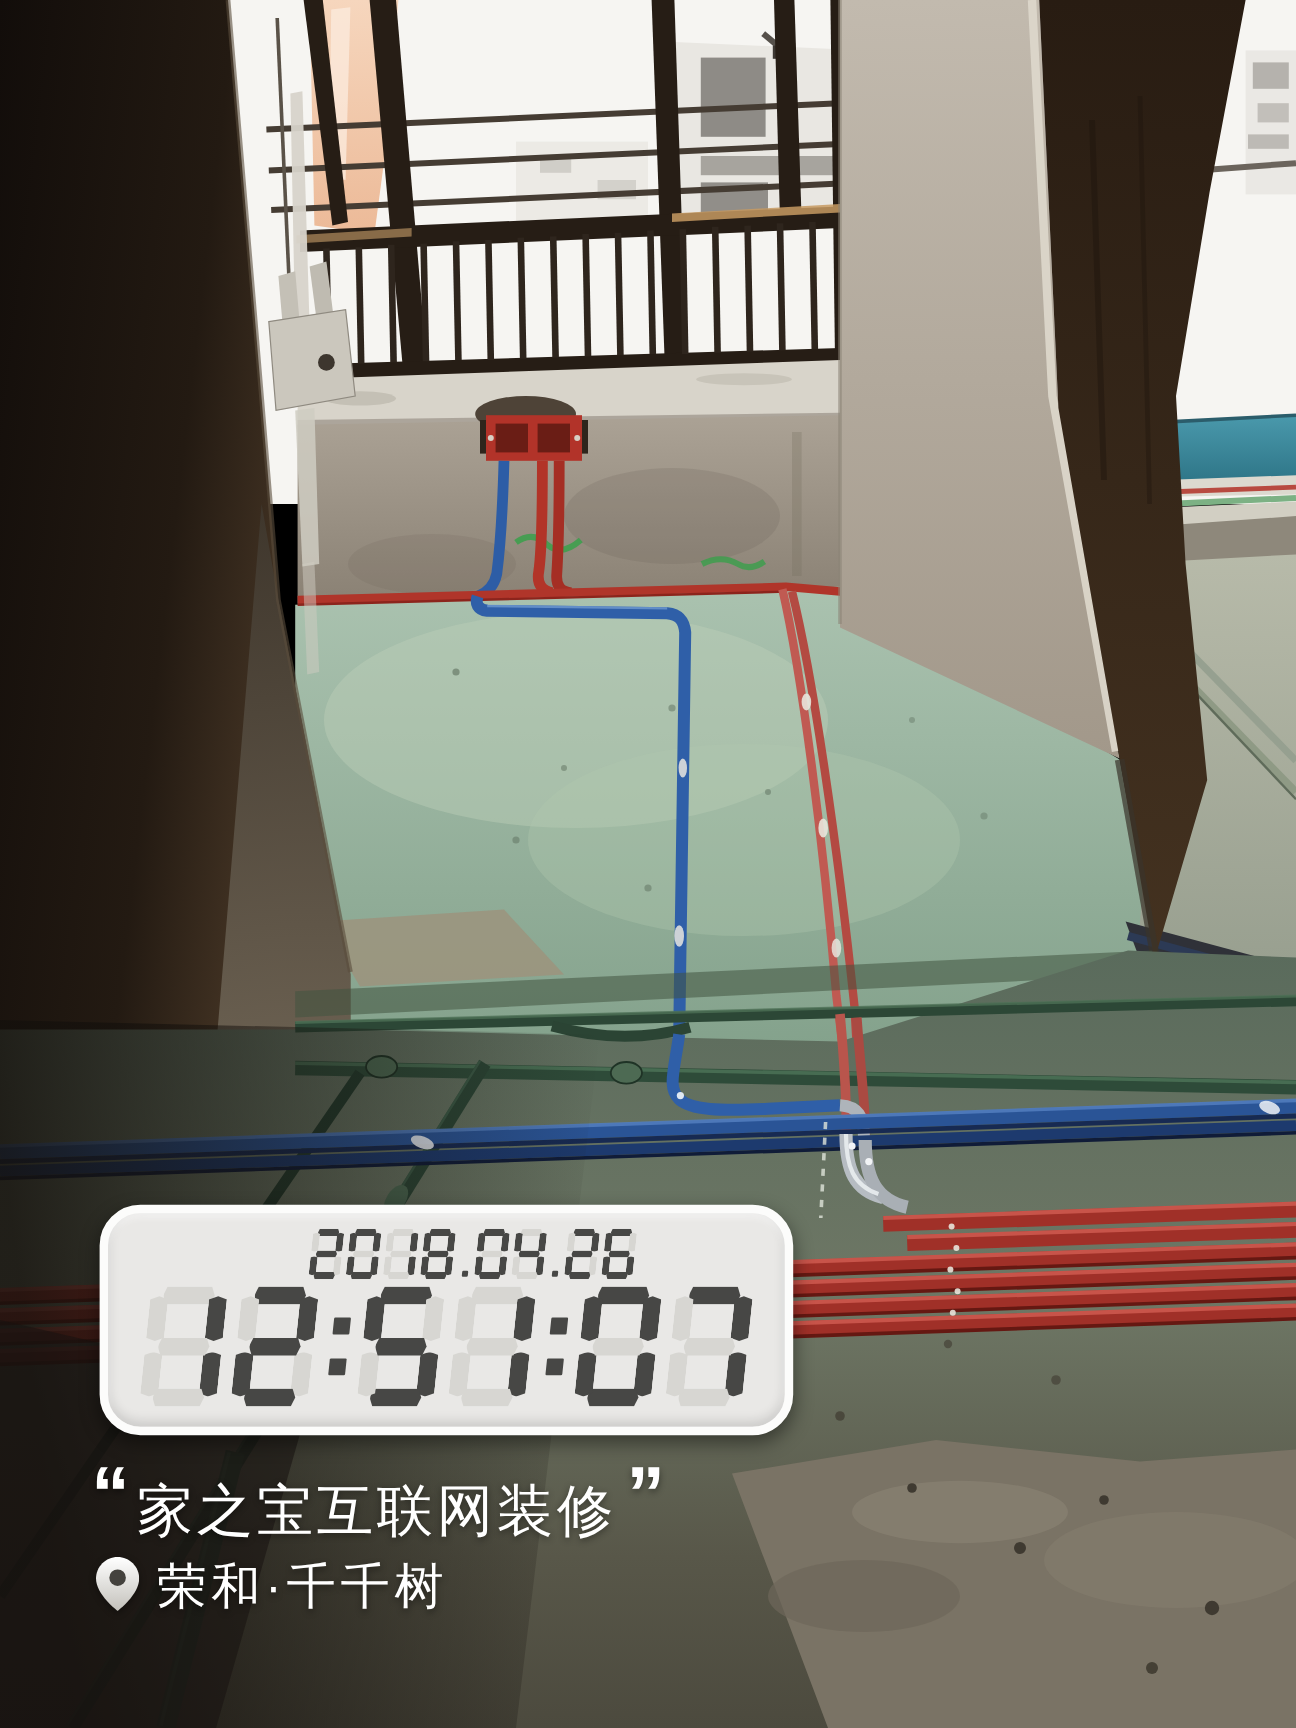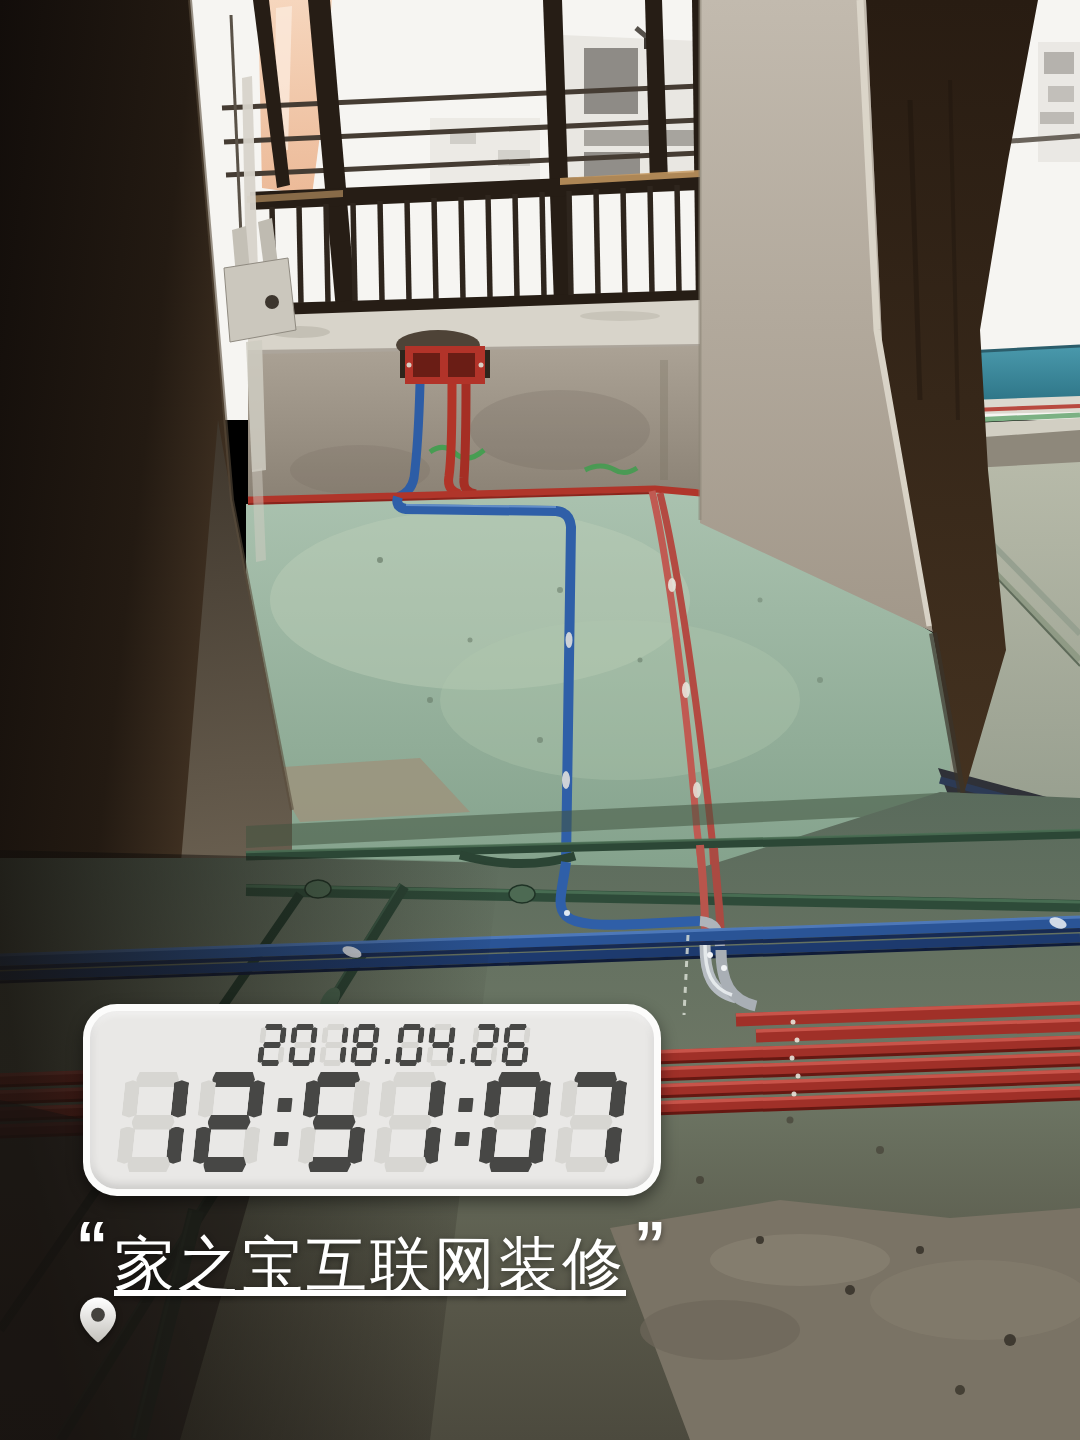--- a/index.html
+++ b/index.html
@@ -41,21 +41,21 @@
   .cdot.t{top:26%}.cdot.b{top:60%}
 
   
   .caption{
     position:absolute;left:76px;top:1222px;display:flex;align-items:flex-start;
     color:var(--watermark-text,#fff);text-shadow:0 2px 6px rgba(0,0,0,.45);
   }
   .caption .q{font-size:64px;font-weight:bold;line-height:.72;letter-spacing:-2px;}
   .caption .qo{margin-right:8px;}
   .caption .qc{margin-left:8px;}
-  .caption .cap-text{font-size:61px;letter-spacing:3px;padding-top:13px;line-height:1;text-decoration:underline;}
+  .caption .cap-text{font-size:47px;letter-spacing:3px;padding-top:13px;line-height:1;}
   .loc{
     position:absolute;left:80px;top:1297px;display:flex;align-items:center;gap:15px;
     color:var(--watermark-text,#fff);text-shadow:0 2px 6px rgba(0,0,0,.45);
   }
   .loc .loc-text{font-size:41px;letter-spacing:4px;line-height:1;padding-top:4px;}
   .pin{display:block;filter:drop-shadow(0 2px 3px rgba(0,0,0,.4));}
 </style>
 </head>
 <body>
 
@@ -522,15 +522,16 @@
     <svg class="pin" width="36" height="46" viewBox="0 0 24 30">
       <defs>
         <linearGradient id="gPin2" x1="0" y1="0" x2="0" y2="1">
           <stop offset="0" stop-color="#ffffff"></stop>
             <stop offset="1" stop-color="#c3c1bb"></stop>
         </linearGradient>
       </defs>
       <path d="M12 0 C5.4 0 0 5.4 0 12 C0 21 12 30 12 30 C12 30 24 21 24 12 C24 5.4 18.6 0 12 0 Z" fill="url(#gPin2)"></path>
       <circle cx="12" cy="11.5" r="4.6" fill="#44423e"></circle>
     </svg>
+    <span class="loc-text">荣和·千千树</span>
   </div>
 
 </div>
 
 </body></html>

